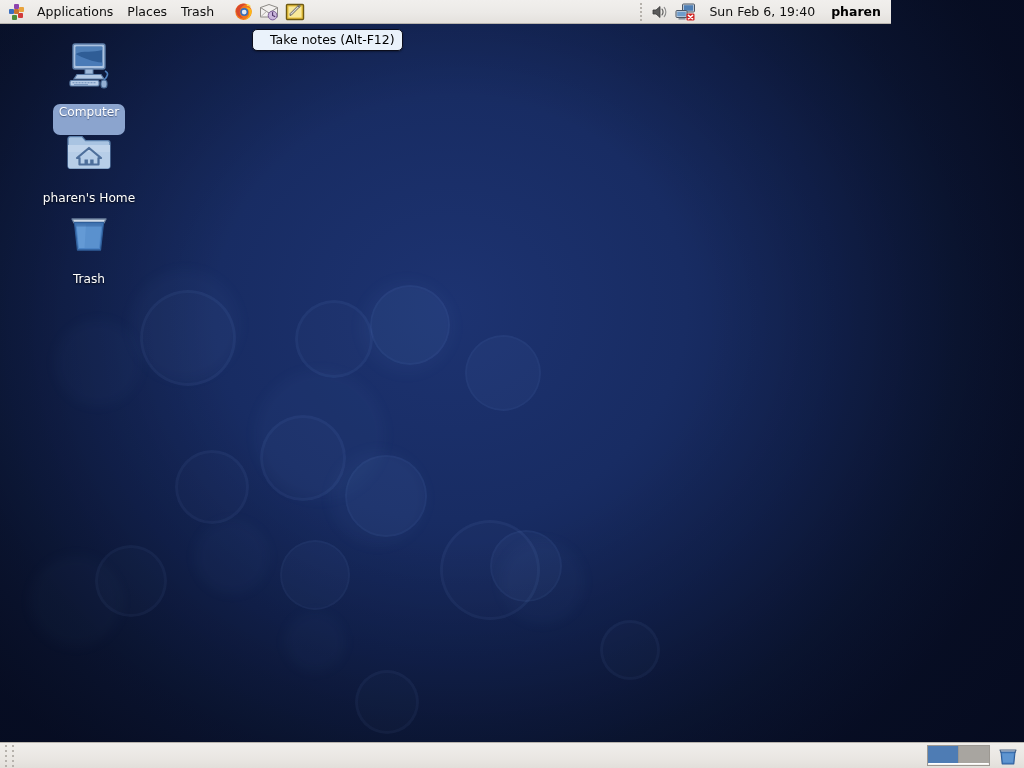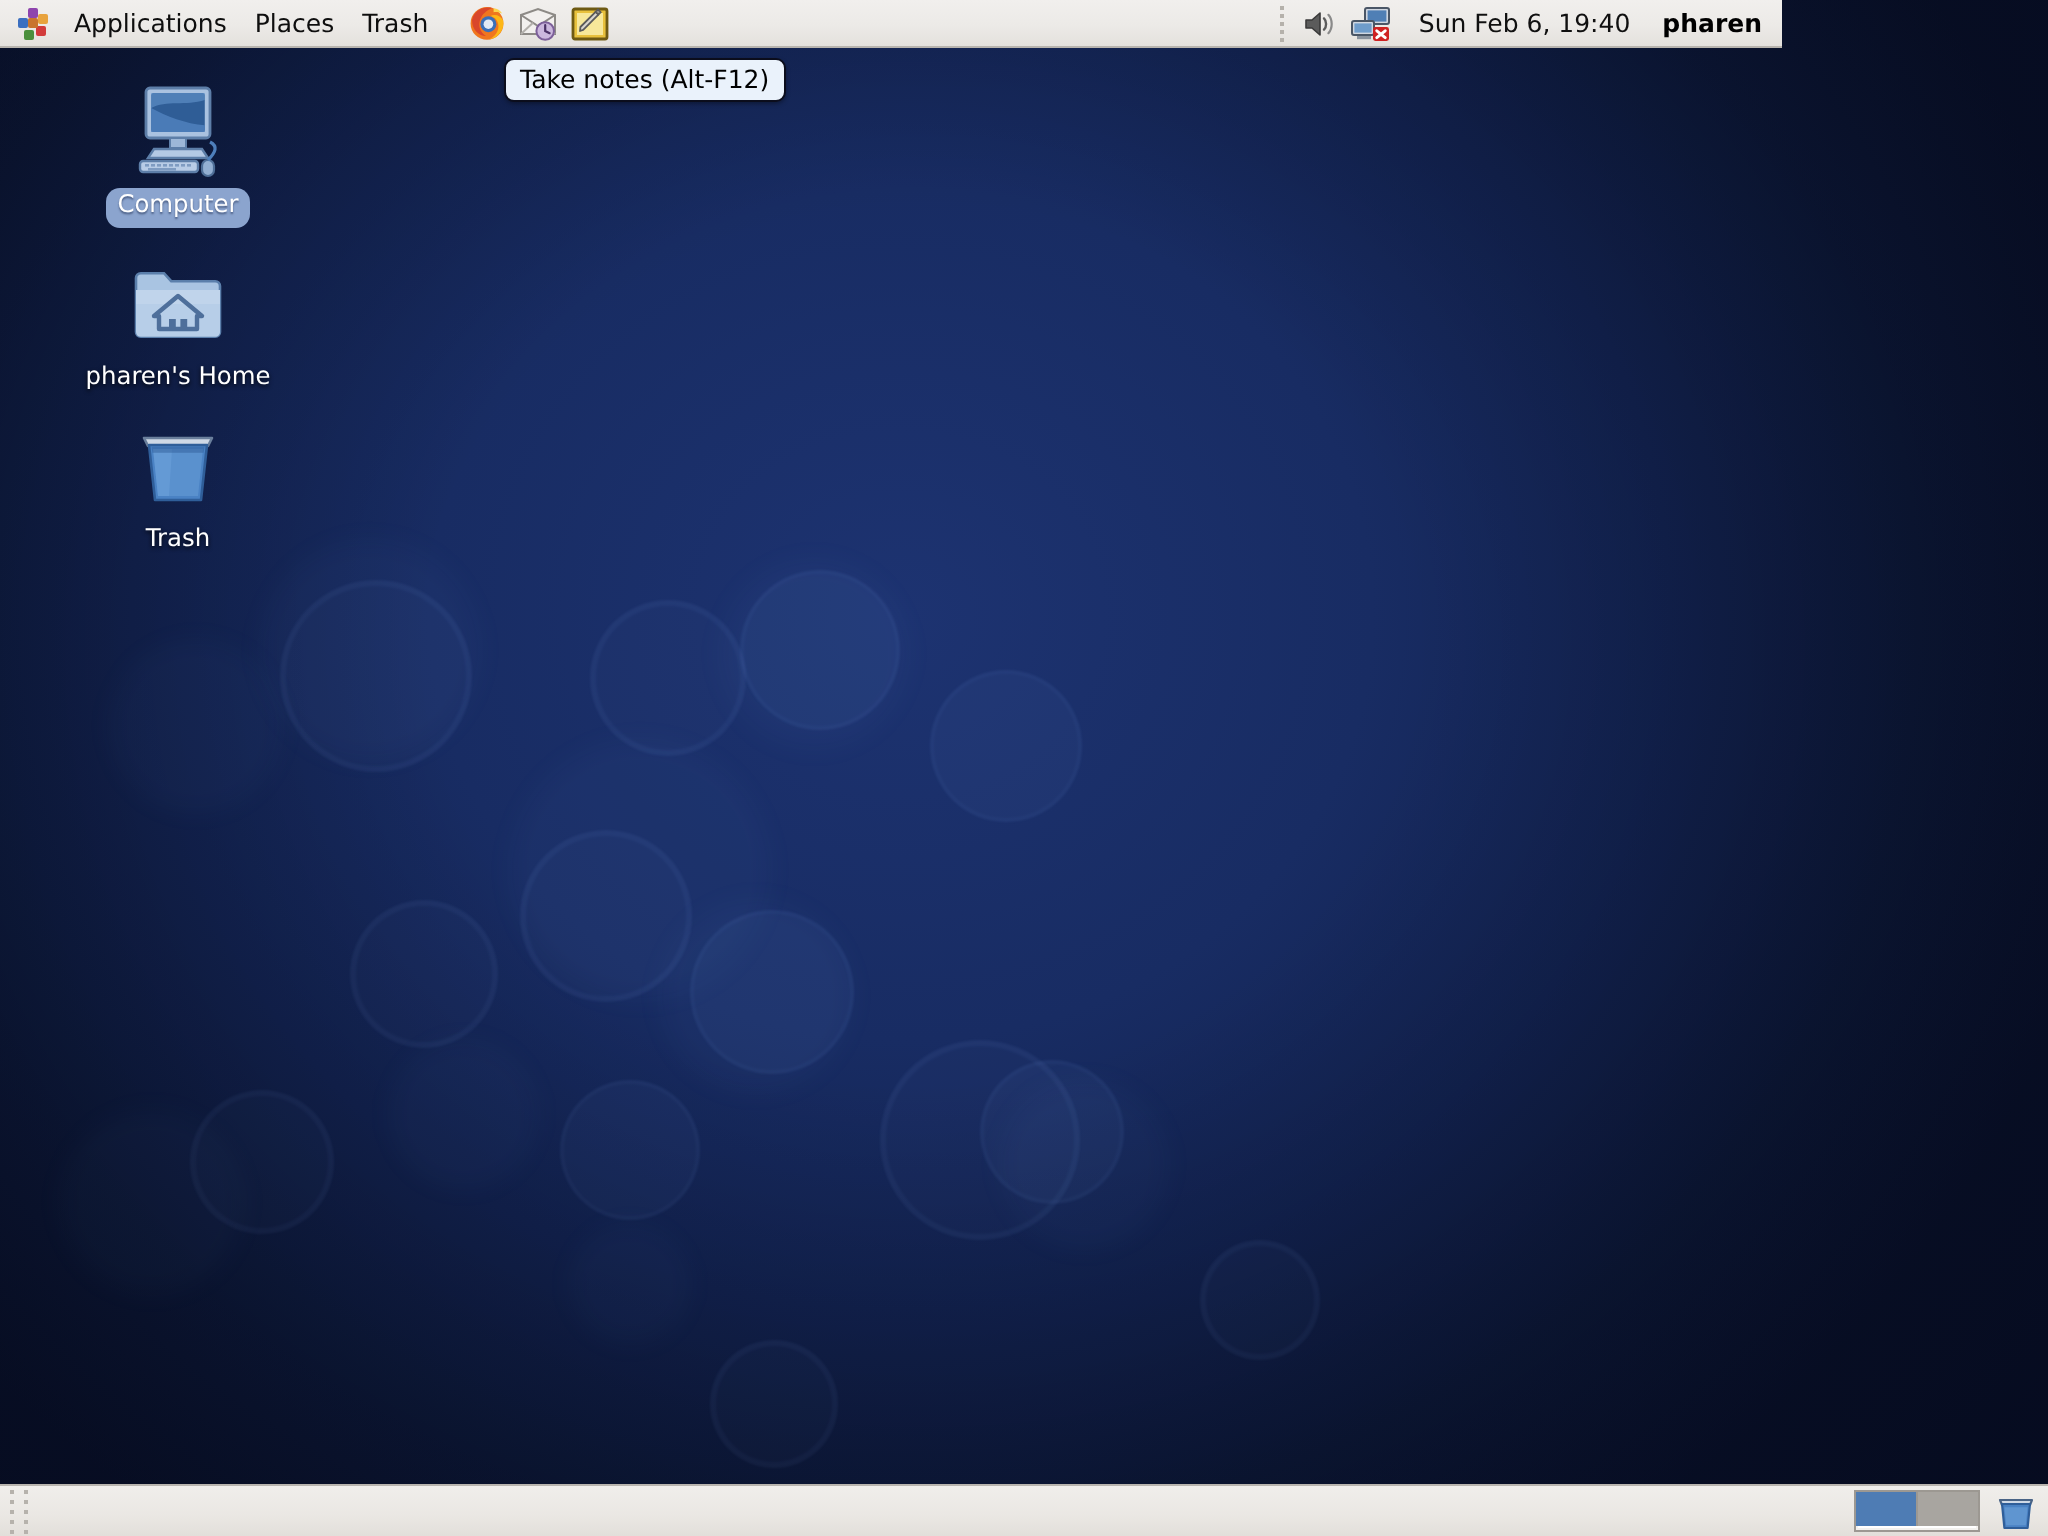--- a/index.html
+++ b/index.html
@@ -129,21 +129,21 @@
   }
 
   
   .tooltip {
     position: absolute;
     left: 252px;
     top: 29px;
     background: #eaf2fb;
     border: 1px solid #0b0d1c;
     border-radius: 5px;
-    padding: 2px 7px 3px 7px;
+    padding: 2px 7px 3px 17px;
     font-size: 12.5px;
     color: #000;
     line-height: 15px;
     z-index: 60;
     white-space: nowrap;
     box-shadow: 0 1px 2px rgba(0,0,0,0.35);
   }
 
   
   .desk-icon {
@@ -155,25 +155,25 @@
     z-index: 10;
   }
   .desk-icon .glyph {
     width: 52px;
     height: 52px;
     display: flex;
     align-items: center;
     justify-content: center;
   }
   .desk-icon .caption {
-    margin-top: 2px;
+    margin-top: 12px;
     font-size: 12.2px;
     color: #ffffff;
     text-shadow: 0 1px 2px rgba(0,0,0,0.85);
-    padding: 1px 6px 4px 6px;
+    padding: 1px 6px 15px 6px;
     border-radius: 7px;
     line-height: 15px;
     white-space: nowrap;
   }
   .desk-icon.selected .caption {
     background: #8ba4ce;
     color: #ffffff;
     text-shadow: 0 1px 1px rgba(30,45,80,0.6);
   }
 

